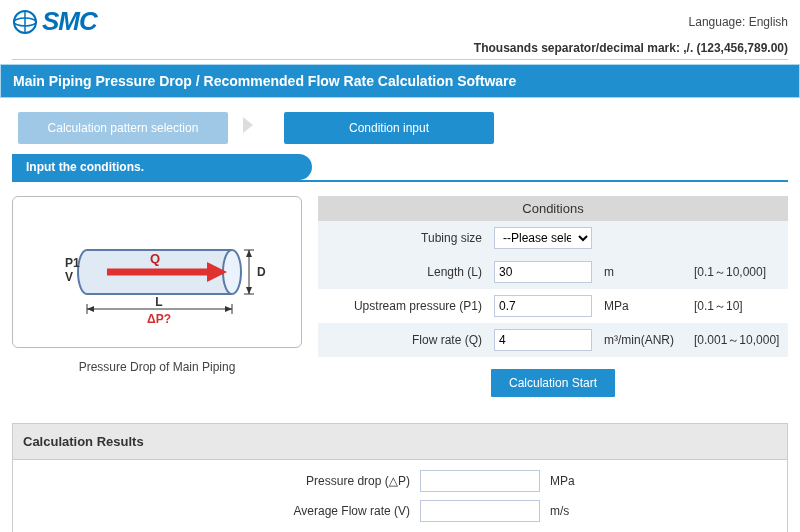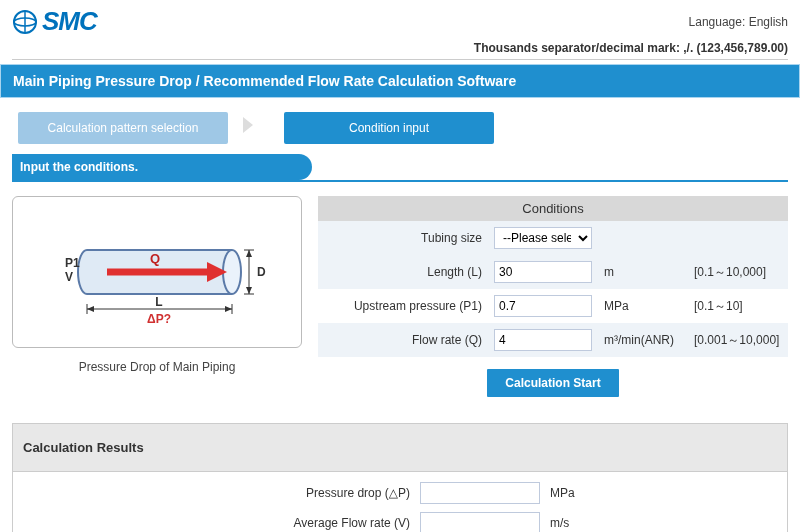--- a/index.html
+++ b/index.html
@@ -10,40 +10,40 @@
   .subtitle { margin-left: 8px; color: #888; font-weight: bold; font-size: 16px; }
   .lang { margin-left: auto; font-size: 12px; color: #444; }
   .sep-note { text-align: right; padding: 4px 12px 2px 0; font-size: 12px; color: #333; font-weight: bold; }
   .hr { border-top: 1px solid #ccc; margin: 2px 12px 4px 12px; }
   .title-bar { background: #1f8fcf; color: #ffffff; font-weight: bold; padding: 8px 12px; font-size: 14px; border: 1px solid #a8d4ef; }
   .steps { display: flex; align-items: center; gap: 0; padding: 14px 18px 10px 18px; }
   .step { width: 210px; text-align: center; padding: 9px 0; font-size: 12px; border-radius: 2px; }
   .step-sel { background: #9fc8e6; color: #fff; }
   .step-cur { background: #1f8fcf; color: #fff; margin-left: 16px; }
   .chev { color: #d0d0d0; font-size: 22px; margin: 0 8px; }
-  .cond-bar { background: #1f8fcf; color: #fff; font-weight: bold; font-size: 12px; padding: 6px 8px; width: 300px; border-top-right-radius: 16px; border-bottom-right-radius: 16px; margin-left: 12px; }
+  .cond-bar { background: #1f8fcf; color: #fff; font-weight: bold; font-size: 12px; padding: 6px 14px; width: 300px; border-top-right-radius: 16px; border-bottom-right-radius: 16px; margin-left: 12px; }
   .cond-line { border-top: 2px solid #1f8fcf; margin: 0 12px 14px 12px; }
   .main { display: flex; padding: 0 12px 14px 12px; gap: 16px; }
   .left { width: 290px; }
   .diagram-box { border: 1px solid #bbb; border-radius: 6px; padding: 20px 10px; display: flex; align-items: center; justify-content: center; }
   .caption { text-align: center; font-size: 12px; color: #444; margin-top: 12px; }
   .right { flex: 1; }
   .cond-head { background: #d8d8d8; text-align: center; padding: 5px 0; font-size: 13px; color: #333; }
   table.cond { width: 100%; border-collapse: collapse; }
   table.cond tr { height: 34px; }
   table.cond tr.alt { background: #eef3f8; border-radius: 8px; }
   table.cond td { padding: 3px 6px; font-size: 12px; color: #333; }
   .lbl { text-align: right; width: 170px; padding-right: 10px; }
   .inp { width: 110px; }
   .inp input, .inp select { width: 100%; height: 22px; border: 1px solid #bfcadd; padding: 2px 4px; font-size: 12px; background: #fff; }
   .unit { width: 90px; color: #444; }
   .range { color: #666; font-size: 11px; }
   .calc-row { text-align: center; padding: 12px 0; }
-  .calc-btn { background: #1f8fcf; color: #fff; border: none; padding: 7px 18px; font-size: 12px; cursor: pointer; border-radius: 1px; font-weight: bold; }
-  .res-head { background: #e8e8e8; font-weight: bold; font-size: 13px; padding: 16px 10px; border: 1px solid #ccc; margin: 0 12px; }
+  .calc-btn { background: #1f8fcf; color: #fff; border: none; padding: 7px 18px; font-size: 12px; cursor: pointer; border-radius: 1px; }
+  .res-head { background: #e8e8e8; font-weight: bold; font-size: 13px; padding: 10px 10px; border: 1px solid #ccc; margin: 0 12px; }
   .res-body { border: 1px solid #ccc; border-top: none; margin: 0 12px; padding: 10px 0 4px 0; }
   .res-row { display: flex; align-items: center; justify-content: center; gap: 10px; margin-bottom: 8px; }
   .res-lbl { width: 220px; text-align: right; font-size: 12px; }
   .res-inp { width: 120px; height: 22px; border: 1px solid #bfcadd; background: #fff; }
   .res-unit { width: 60px; font-size: 12px; text-align: left; }
 </style>
 </head>
 <body>
 
 <div class="header">

